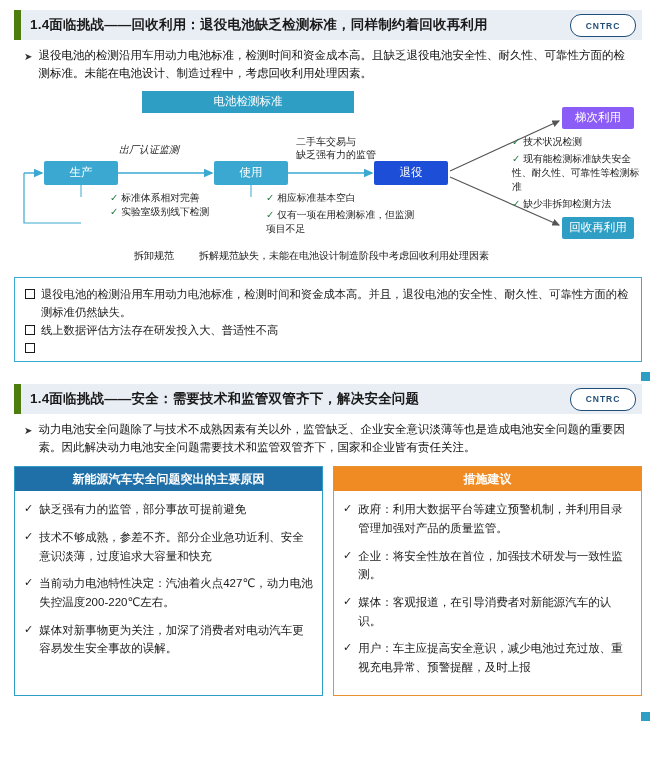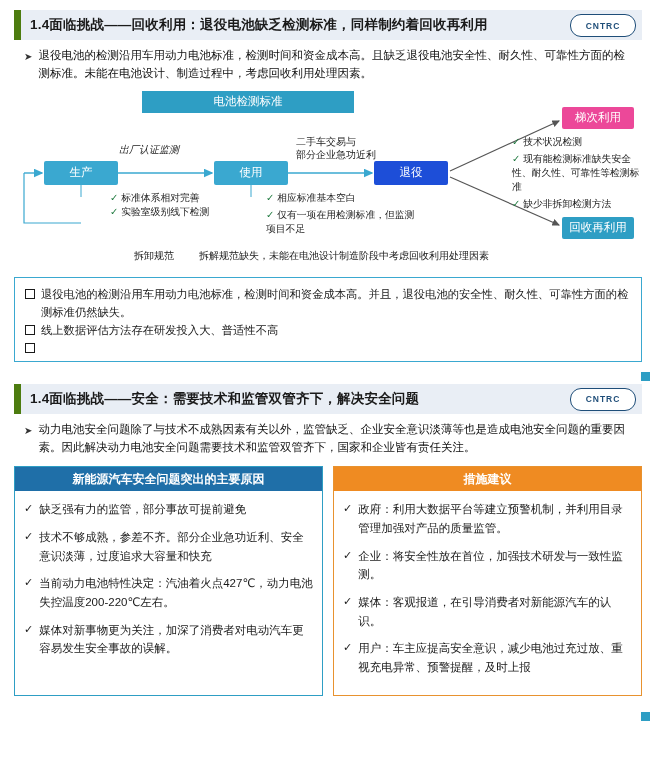--- a/index.html
+++ b/index.html
@@ -55,21 +55,21 @@
     display:flex;align-items:center;justify-content:center;
   }
   .node{
     position:absolute;color:#fff;font-size:11.5px;
     display:flex;align-items:center;justify-content:center;
     border-radius:2px;
   }
   .node.prod{left:30px;top:70px;width:74px;height:24px;background:#3aa8d0;}
   .node.use{left:200px;top:70px;width:74px;height:24px;background:#3aa8d0;}
   .node.retire{left:360px;top:70px;width:74px;height:24px;background:#1d4ed8;}
-  .node.echelon{left:548px;top:16px;width:72px;height:22px;background:#ec4899;}
+  .node.echelon{left:548px;top:16px;width:72px;height:22px;background:#8b5cf6;}
   .node.recycle{left:548px;top:126px;width:72px;height:22px;background:#2e9ec4;}
 
   .lbl{position:absolute;font-size:10px;color:#222;}
   .chk{position:absolute;font-size:9.8px;color:#222;line-height:1.45;}
   .chk i{font-style:normal;color:#1f7a3f;margin-right:3px;}
 
   svg.wires{position:absolute;left:0;top:0;width:628px;height:180px;}
 
   
   .sumbox{
@@ -145,21 +145,21 @@
     </svg>
 
     <div class="node prod">生产</div>
     <div class="node use">使用</div>
     <div class="node retire">退役</div>
     <div class="node echelon">梯次利用</div>
     <div class="node recycle">回收再利用</div>
 
     <div class="lbl" style="left:105px;top:52px;font-style:italic;">出厂认证监测</div>
     <div class="lbl" style="left:282px;top:44px;line-height:1.35;white-space:pre-line;"><span>二手车交易与
-部分企业急功近利</span></div>
+缺乏强有力的监管</span></div>
     <div class="lbl" style="left:120px;top:158px;">拆卸规范</div>
     <div class="lbl" style="left:185px;top:158px;">拆解规范缺失，未能在电池设计制造阶段中考虑回收利用处理因素</div>
 
     <div class="chk" style="left:96px;top:100px;">
       <div><i>✓</i><span>标准体系相对完善</span></div>
       <div><i>✓</i><span>实验室级别线下检测</span></div>
     </div>
 
     <div class="chk" style="left:252px;top:100px;width:150px;">
       <div><i>✓</i><span>相应标准基本空白</span></div>

